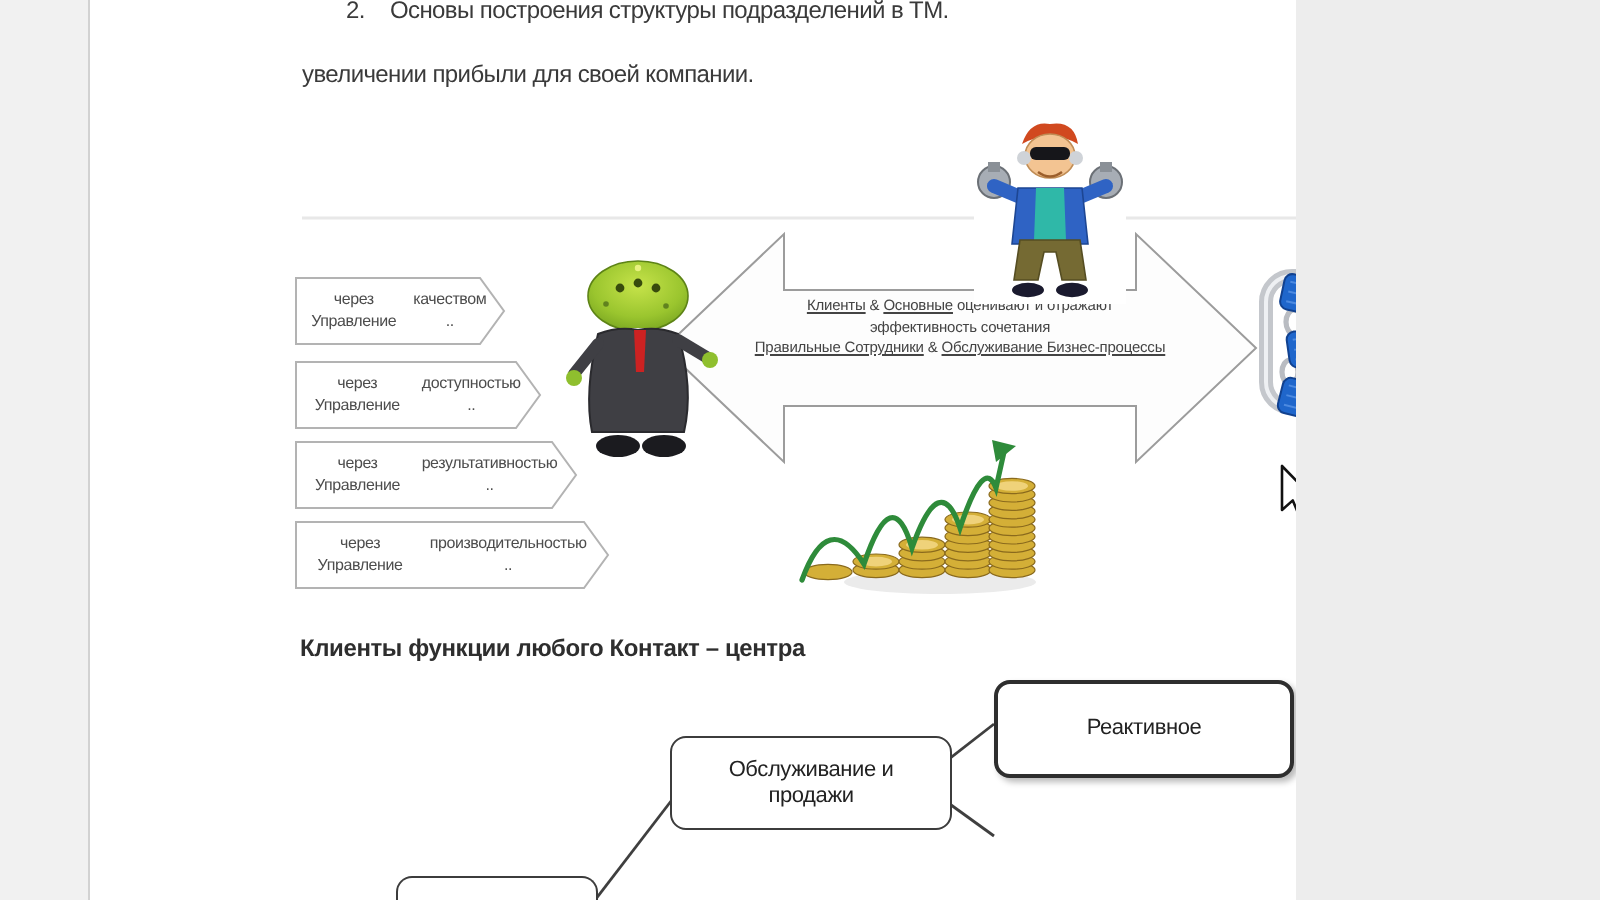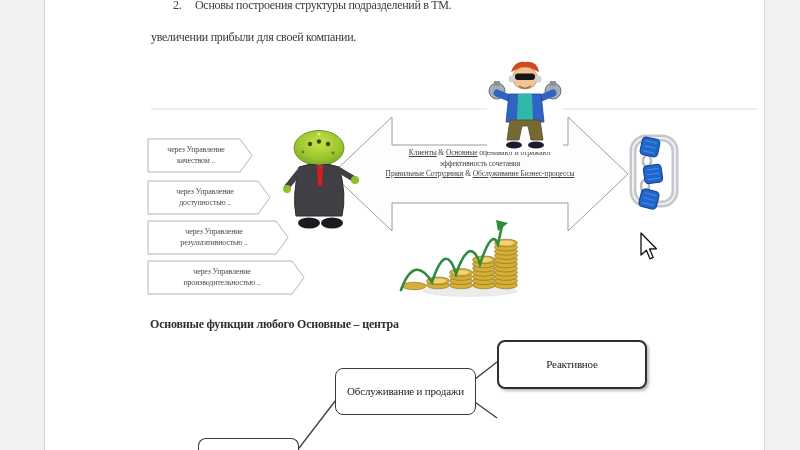--- a/index.html
+++ b/index.html
@@ -1,24 +1,24 @@
 <!DOCTYPE html>
 <html><head>
 <meta charset="utf-8">
 <style>
   html,body{margin:0;padding:0;}
   body{background:#ededed;font-family:"Liberation Sans",sans-serif;}
-  .screen{position:relative;width:800px;height:450px;overflow:hidden;background:#f1f1f1;font-family:Liberation Serif, serif;}
+  .screen{position:relative;width:648px;height:450px;overflow:hidden;background:#f1f1f1;}
   .abs{position:absolute;}
   .page{position:absolute;left:44px;top:0;width:719px;height:450px;background:#ffffff;
         border-left:1px solid #d2d2d2;border-right:1px solid #d8d8d8;}
   .doc-text{position:absolute;font-size:12px;line-height:15px;color:#3a3a3a;letter-spacing:-0.3px;white-space:nowrap;}
   .num{display:inline-block;width:22px;}
   .heading{position:absolute;font-size:12px;font-weight:bold;color:#2e2e2e;letter-spacing:-0.2px;white-space:nowrap;}
-  .chev-text{position:absolute;display:flex;flex-direction:column;align-items:center;justify-content:center;
+  .chev-text{position:absolute;display:flex;align-items:center;justify-content:center;
              font-size:8px;line-height:10.5px;color:#4d4d4d;text-align:center;letter-spacing:-0.2px;}
   .arrow-text{position:absolute;left:352px;top:148px;width:256px;text-align:center;
               font-size:7.5px;line-height:10.5px;color:#444;letter-spacing:-0.1px;}
   .u{text-decoration:underline;}
   .fc-box{position:absolute;display:flex;align-items:center;justify-content:center;text-align:center;
           background:#fff;border:1.6px solid #3c3c3c;border-radius:8px;
           font-size:11px;line-height:13px;color:#222;letter-spacing:-0.2px;}
   .fc-shadow{box-shadow:2px 2px 3px rgba(0,0,0,0.28);border-width:2px;border-color:#2e2e2e;}
   .chev-shape{fill:#ffffff;stroke:#b3b3b3;stroke-width:1;}
   .bigarrow{fill:#fdfdfd;stroke:#9c9c9c;stroke-width:1;}
@@ -180,21 +180,21 @@
     <g transform="rotate(-8 31 44)">
       <rect x="22" y="35" width="18" height="18" rx="4" fill="#1f66cb" stroke="#11418f" stroke-width="1"></rect>
       <path d="M25,39 h12 M25,44 h12 M25,49 h12" stroke="#4d8ae0" stroke-width="1"></path>
     </g>
     <g transform="rotate(14 27 69)">
       <rect x="18" y="60" width="18" height="18" rx="4" fill="#1f66cb" stroke="#11418f" stroke-width="1"></rect>
       <path d="M21,64 h12 M21,69 h12 M21,74 h12" stroke="#4d8ae0" stroke-width="1"></path>
     </g>
   </svg>
 
-  <div class="heading" style="left:150px;top:317px;">Основные функции любого Основные – центра</div>
+  <div class="heading" style="left:150px;top:317px;">Клиенты функции любого Контакт – центра</div>
 
   <div class="fc-box fc-shadow" style="left:497px;top:340px;width:146px;height:45px;">
     <span>Реактивное</span>
   </div>
   <div class="fc-box" style="left:335px;top:368px;width:123px;height:45px;padding:0 8px;">
     <span>Обслуживание и продажи</span>
   </div>
   <div class="fc-box" style="left:198px;top:438px;width:99px;height:24px;border-bottom:none;border-radius:8px 8px 0 0;"></div>
 
   <svg class="abs" style="left:640px;top:232px;" width="20" height="29" viewBox="0 0 20 29">

